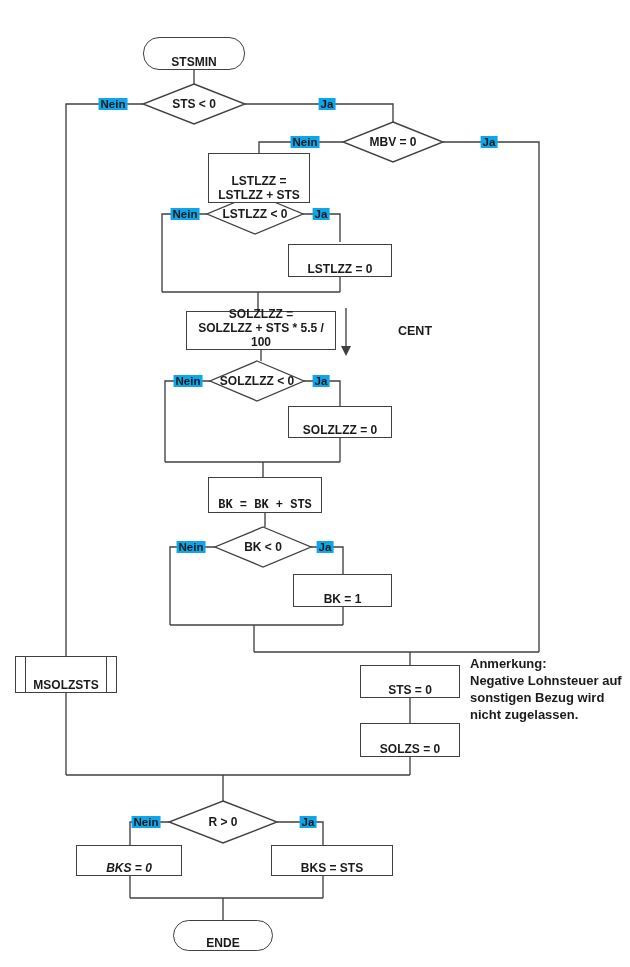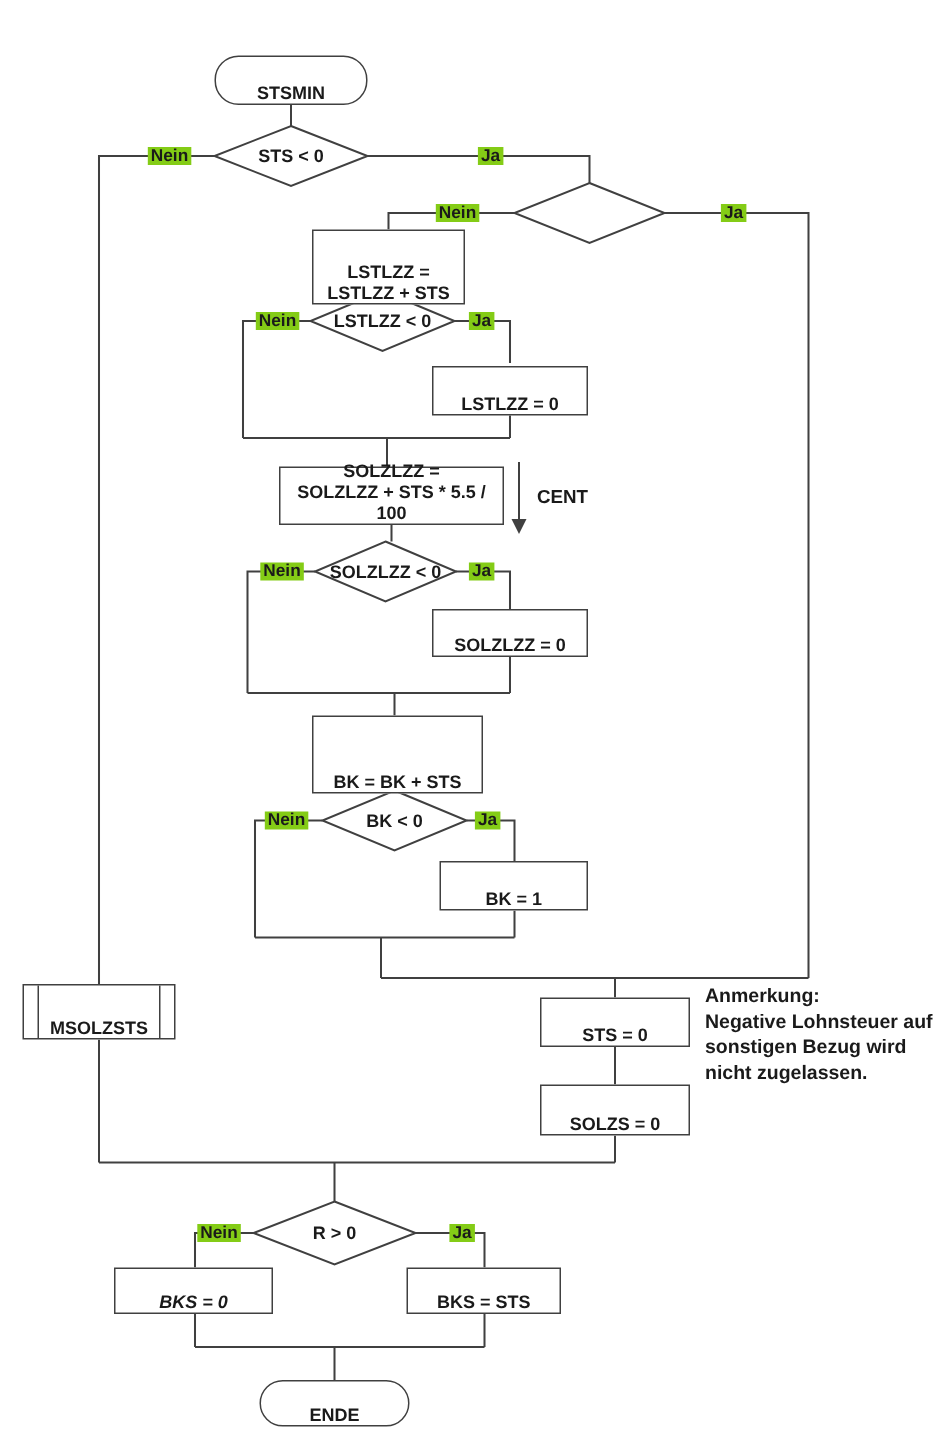--- a/index.html
+++ b/index.html
@@ -26,25 +26,25 @@
   .oval{border:1.4px solid var(--line);background:#ffffff;border-radius:16px;}
   .predef-bar{position:absolute;top:0;bottom:0;width:0;border-left:1.4px solid var(--line);}
   .predef-bar.left{left:9px;}
   .predef-bar.right{right:9px;}
   .dlabel{
     position:absolute;display:flex;align-items:center;justify-content:center;
     font-size:12px;font-weight:bold;text-align:center;color:var(--text);
   }
   .elabel{
     position:absolute;transform:translate(-50%,-50%);
-    background:#84cc16;padding:0 2px;font-size:11.5px;font-weight:bold;color:var(--text);
+    background:#0ea5e9;padding:0 2px;font-size:11.5px;font-weight:bold;color:var(--text);
     white-space:nowrap;
   }
   .cent{
-    position:absolute;font-size:12.5px;font-weight:bold;color:var(--text);
+    position:absolute;font-size:12.5px;font-weight:bold;color:var(--text);margin-left:40px;
   }
   .note{position:absolute;width:170px;font-size:13px;line-height:17px;font-weight:600;color:var(--text);}
   .note .heading{font-weight:bold;}
 </style>
 </head>
 <body>
 
 <div id="canvas">
 
   <svg id="wires" viewBox="0 0 630 967">
@@ -98,60 +98,61 @@
   </svg>
 
   <div class="node oval" style="left:143px;top:37px;width:102px;height:33px;">
     <span>STSMIN</span>
   </div>
   <div class="node oval" style="left:173px;top:920px;width:100px;height:31px;">
     <span>ENDE</span>
   </div>
 
   <div class="dlabel" style="left:143px;top:84px;width:102px;height:40px;">STS &lt; 0</div>
+  <div class="dlabel" style="left:343px;top:122px;width:100px;height:40px;">MBV = 0</div>
   <div class="dlabel" style="left:207px;top:194px;width:96px;height:40px;">LSTLZZ &lt; 0</div>
   <div class="dlabel" style="left:210px;top:361px;width:94px;height:40px;">SOLZLZZ &lt; 0</div>
   <div class="dlabel" style="left:215px;top:527px;width:96px;height:40px;">BK &lt; 0</div>
   <div class="dlabel" style="left:169px;top:801px;width:108px;height:42px;">R &gt; 0</div>
 
   <div class="node box" style="left:208px;top:153px;width:102px;height:50px;">
     <span>LSTLZZ =</span>
     <span>LSTLZZ + STS</span>
   </div>
   <div class="node box" style="left:288px;top:244px;width:104px;height:33px;">
     <span>LSTLZZ = 0</span>
   </div>
   <div class="node box" style="left:186px;top:311px;width:150px;height:39px;">
     <span>SOLZLZZ =</span>
     <span>SOLZLZZ + STS * 5.5 / 100</span>
   </div>
   <div class="node box" style="left:288px;top:406px;width:104px;height:32px;">
     <span>SOLZLZZ = 0</span>
   </div>
-  <div class="node box" style="left:208px;top:477px;width:114px;height:52px;">
+  <div class="node box" style="left:208px;top:477px;width:114px;height:36px;font-family:Liberation Mono, monospace;">
     <span>BK = BK + STS</span>
   </div>
   <div class="node box" style="left:293px;top:574px;width:99px;height:33px;">
     <span>BK = 1</span>
   </div>
   <div class="node box" style="left:15px;top:656px;width:102px;height:37px;">
     <div class="predef-bar left"></div>
     <div class="predef-bar right"></div>
     <span>MSOLZSTS</span>
   </div>
   <div class="node box" style="left:360px;top:665px;width:100px;height:33px;">
     <span>STS = 0</span>
   </div>
   <div class="node box" style="left:360px;top:723px;width:100px;height:34px;">
     <span>SOLZS = 0</span>
   </div>
   <div class="node box" style="left:76px;top:845px;width:106px;height:31px;font-style:italic;">
     <span>BKS = 0</span>
   </div>
-  <div class="node box" style="left:271px;top:845px;width:103px;height:31px;">
+  <div class="node box" style="left:271px;top:845px;width:122px;height:31px;">
     <span>BKS = STS</span>
   </div>
 
   <span class="elabel" style="left:113px;top:104px;">Nein</span>
   <span class="elabel" style="left:327px;top:104px;">Ja</span>
   <span class="elabel" style="left:305px;top:142px;">Nein</span>
   <span class="elabel" style="left:489px;top:142px;">Ja</span>
   <span class="elabel" style="left:185px;top:214px;">Nein</span>
   <span class="elabel" style="left:321px;top:214px;">Ja</span>
   <span class="elabel" style="left:188px;top:381px;">Nein</span>

